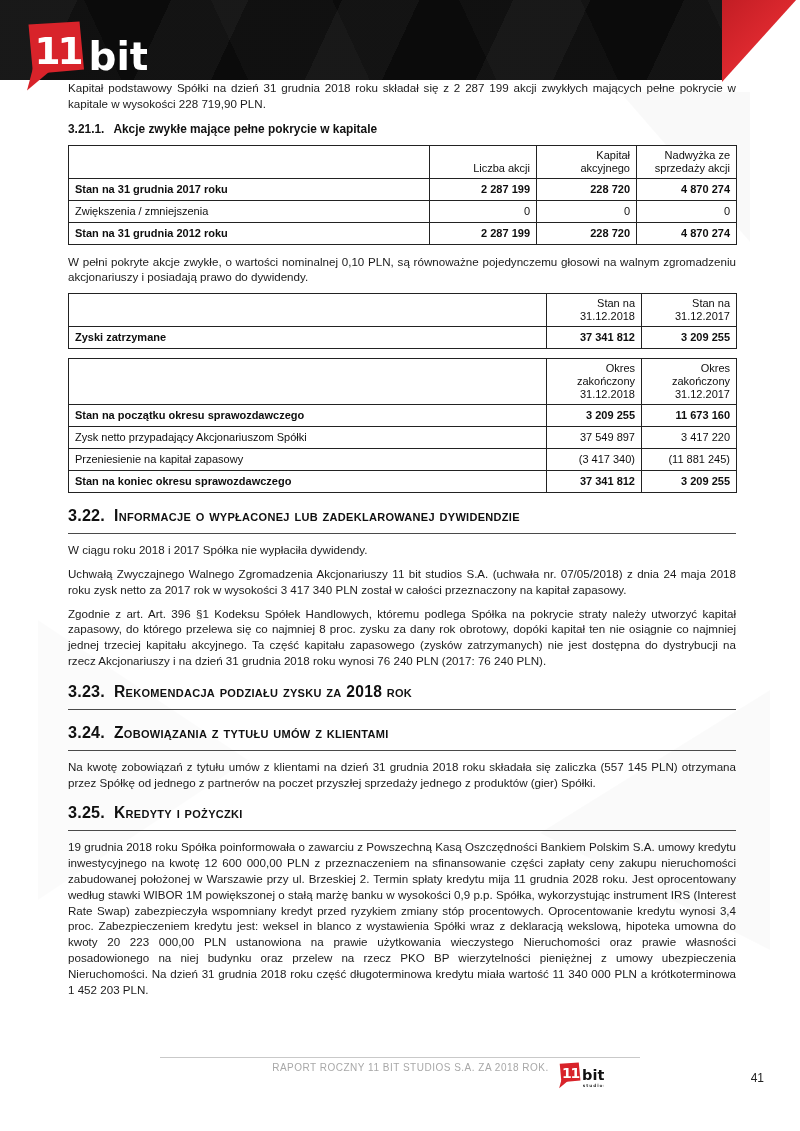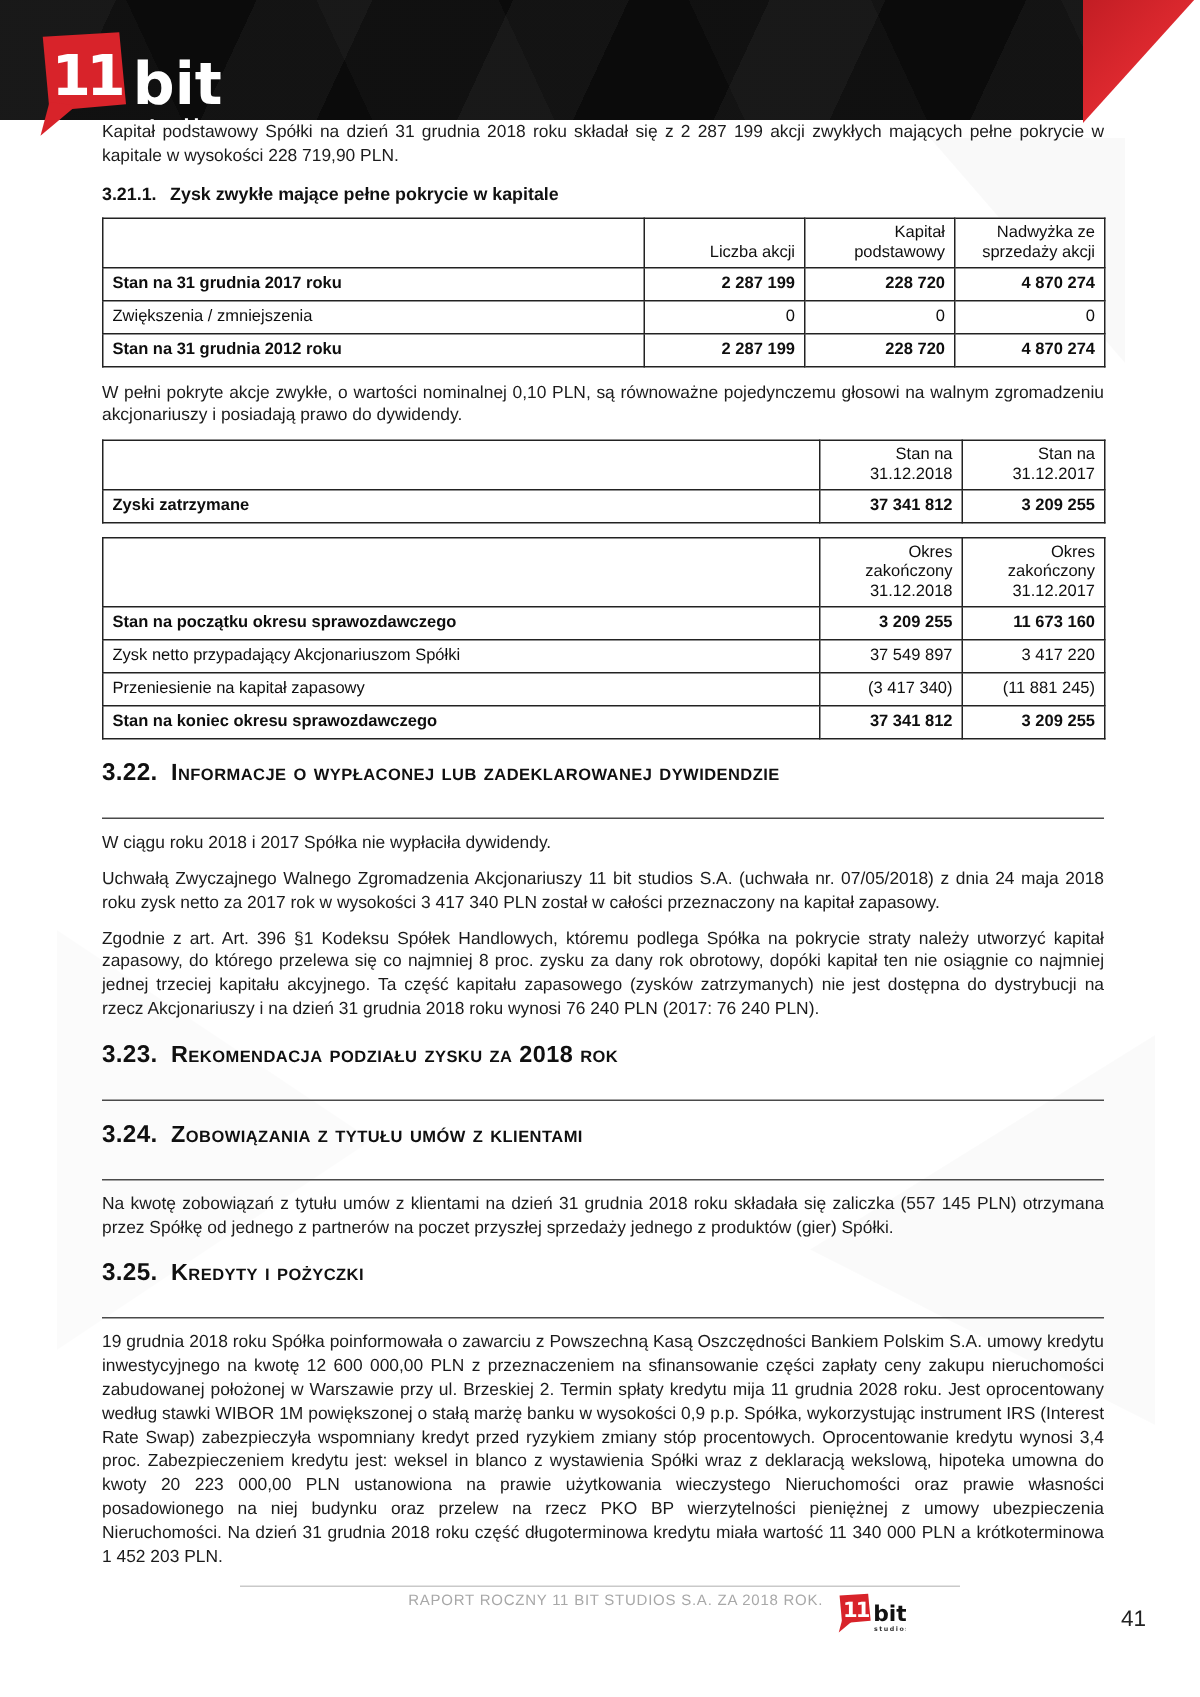--- a/index.html
+++ b/index.html
@@ -35,21 +35,21 @@
     font-size:11.6px; line-height:15.8px; text-align:justify; color:#1b1b1b;
     margin:0 0 8px 0;
   }
   .p-first{ margin-top:16px; }
   h4.sub{
     font-size:11.9px; font-weight:bold; color:#111; margin:10px 0 9px 0;
   }
   h4.sub .num{ margin-right:9px; }
   h2.major{
     font-size:16.2px; font-weight:bold; color:#101010;
-    border-bottom:1px solid #4a4a4a; padding-bottom:20px;
+    border-bottom:1px solid #4a4a4a; padding-bottom:8px;
     margin:13px 0 8px 0;
   }
   h2.major .num{ margin-right:9px; letter-spacing:0.2px; }
   h2.major .ttl{ font-variant:small-caps; letter-spacing:0.3px; font-size:15.6px; }
   
   table.fin{
     border-collapse:collapse; width:668px; table-layout:fixed;
     font-size:11px; margin:0 0 9px 0; background:#fff;
   }
   table.fin td, table.fin th{
@@ -64,21 +64,21 @@
   table.fin td.val{ text-align:right; }
   tr.b td{ font-weight:bold;margin-top:24px; }
   tr.sum td{ border-top-width:1.5px; }
   
   .footer-line{ position:absolute; left:160px; top:1057px; width:480px; height:1px; background:#c9c9c9; }
   .footer-center{
     position:absolute; left:0; top:1062px; width:100%;
     display:flex; justify-content:center; align-items:flex-start; gap:9px;margin-left:38px;
   }
   .footer-title{ font-size:10px; letter-spacing:0.5px; color:#a8a8a8; }
-  .page-num{ position:absolute; right:36px; top:1071px; font-size:15px; color:#222;margin-left:28px; }
+  .page-num{ position:absolute; right:36px; top:1071px; font-size:12px; color:#222;margin-left:28px; }
 </style>
 </head>
 <body>
 
 <div class="banner">
   <svg class="logo-svg" width="123" height="75" viewBox="0 0 82 50">
     <polygon points="3,3 37,1 40,33 6,36" fill="#d8232a"></polygon>
     <polygon points="6,32 18,33.5 2,47" fill="#d8232a"></polygon>
     <text class="logo-txt" x="7" y="29" font-size="25" fill="#ffffff" letter-spacing="-2">11</text>
     <text class="logo-txt" x="43" y="33" font-size="26" fill="#ffffff">bit</text>
@@ -89,36 +89,36 @@
 
 <div class="wm wm1"></div>
 <div class="wm wm2"></div>
 <div class="wm wm3"></div>
 
 <div class="content">
 
   <p class="body p-first">Kapitał podstawowy Spółki na dzień 31 grudnia 2018 roku składał się z 2 287 199 akcji zwykłych mających pełne pokrycie w kapitale w wysokości 228 719,90 PLN.</p>
 
   <h4 class="sub">
-    <span class="num">3.21.1.</span><span>Zysk zwykłe mające pełne pokrycie w kapitale</span>
+    <span class="num">3.21.1.</span><span>Akcje zwykłe mające pełne pokrycie w kapitale</span>
   </h4>
 
   <table class="fin">
     <colgroup>
         <col style="width:361px">
         <col style="width:107px">
         <col style="width:100px">
         <col style="width:100px">
       </colgroup>
     <tbody>
         <tr>
       <th></th>
       <th>Liczba akcji</th>
       <th>Kapitał
-podstawowy</th>
+akcyjnego</th>
       <th>Nadwyżka ze
 sprzedaży akcji</th>
     </tr>
     <tr class="b">
       <td class="lbl">Stan na 31 grudnia 2017 roku</td>
       <td class="val">2 287 199</td>
       <td class="val">228 720</td>
       <td class="val">4 870 274</td>
     </tr>
     <tr>

